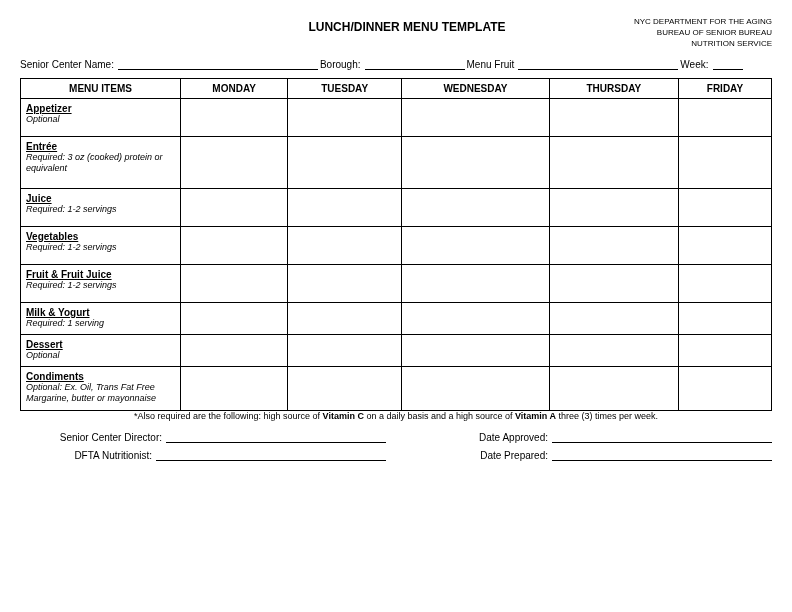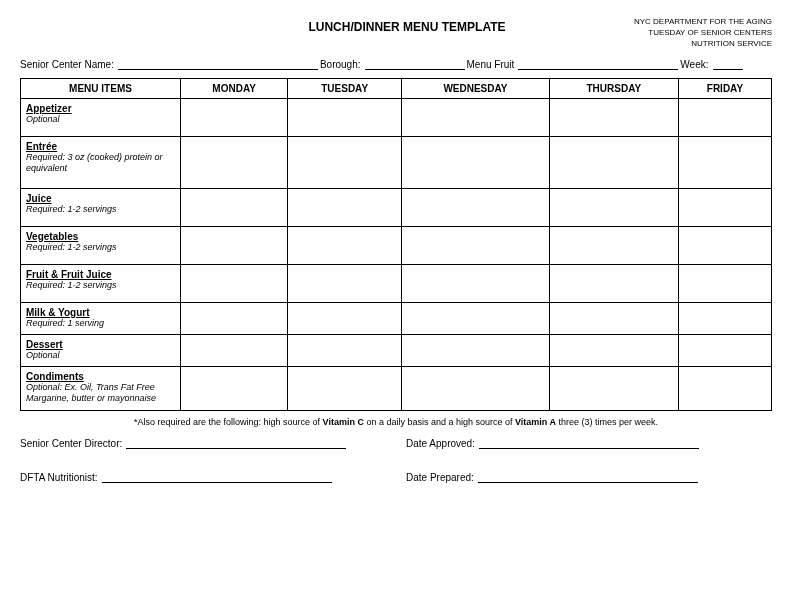--- a/index.html
+++ b/index.html
@@ -47,21 +47,21 @@
       border-bottom: 1px solid #000;
       display: inline-block;
     }
     .field-long { width: 200px; }
     .field-medium { width: 100px; }
     .field-short { width: 30px; }
     .field-xlong { width: 160px; }
     table {
       width: 100%;
       border-collapse: collapse;
-      margin-bottom: 6px;
+      margin-bottom: 0;
     }
     th, td {
       border: 1px solid #000;
       padding: 4px 5px;
       vertical-align: top;
     }
     th {
       text-align: center;
       font-weight: bold;
       font-size: 10px;
@@ -94,43 +94,44 @@
     .footer-note b { font-weight: bold; }
     .bottom-form {
       display: flex;
       justify-content: space-between;
       font-size: 10px;
       gap: 20px;
     }
     .bottom-left, .bottom-right {
       display: flex;
       flex-direction: column;
-      gap: 22px;
+      gap: 6px;
       flex: 1;
+      align-items: flex-end;
     }
     .bottom-field {
       display: flex;
       align-items: flex-end;
       gap: 4px;
     }
     .bottom-field label { white-space: nowrap; }
     .row-tall td { height: 52px; }
     .row-medium td { height: 38px; }
     .row-short td { height: 32px; }
     .row-condiments td { height: 44px; }
   </style>
 </head>
 <body>
 
 <div class="header-row">
   <div style="width:160px;"></div>
   <div class="main-title">LUNCH/DINNER MENU TEMPLATE</div>
   <div class="nyc-info">
     <div>NYC DEPARTMENT FOR THE AGING</div>
-    <div>TUESDAY OF SENIOR CENTERS</div>
+    <div>BUREAU OF SENIOR BUREAU</div>
     <div>NUTRITION SERVICE</div>
   </div>
 </div>
 
 <div class="form-row">
   <div class="form-field">
     <label>Senior Center Name:</label>
     <span class="underline field-long">&nbsp;</span>
   </div>
   <div class="form-field">

